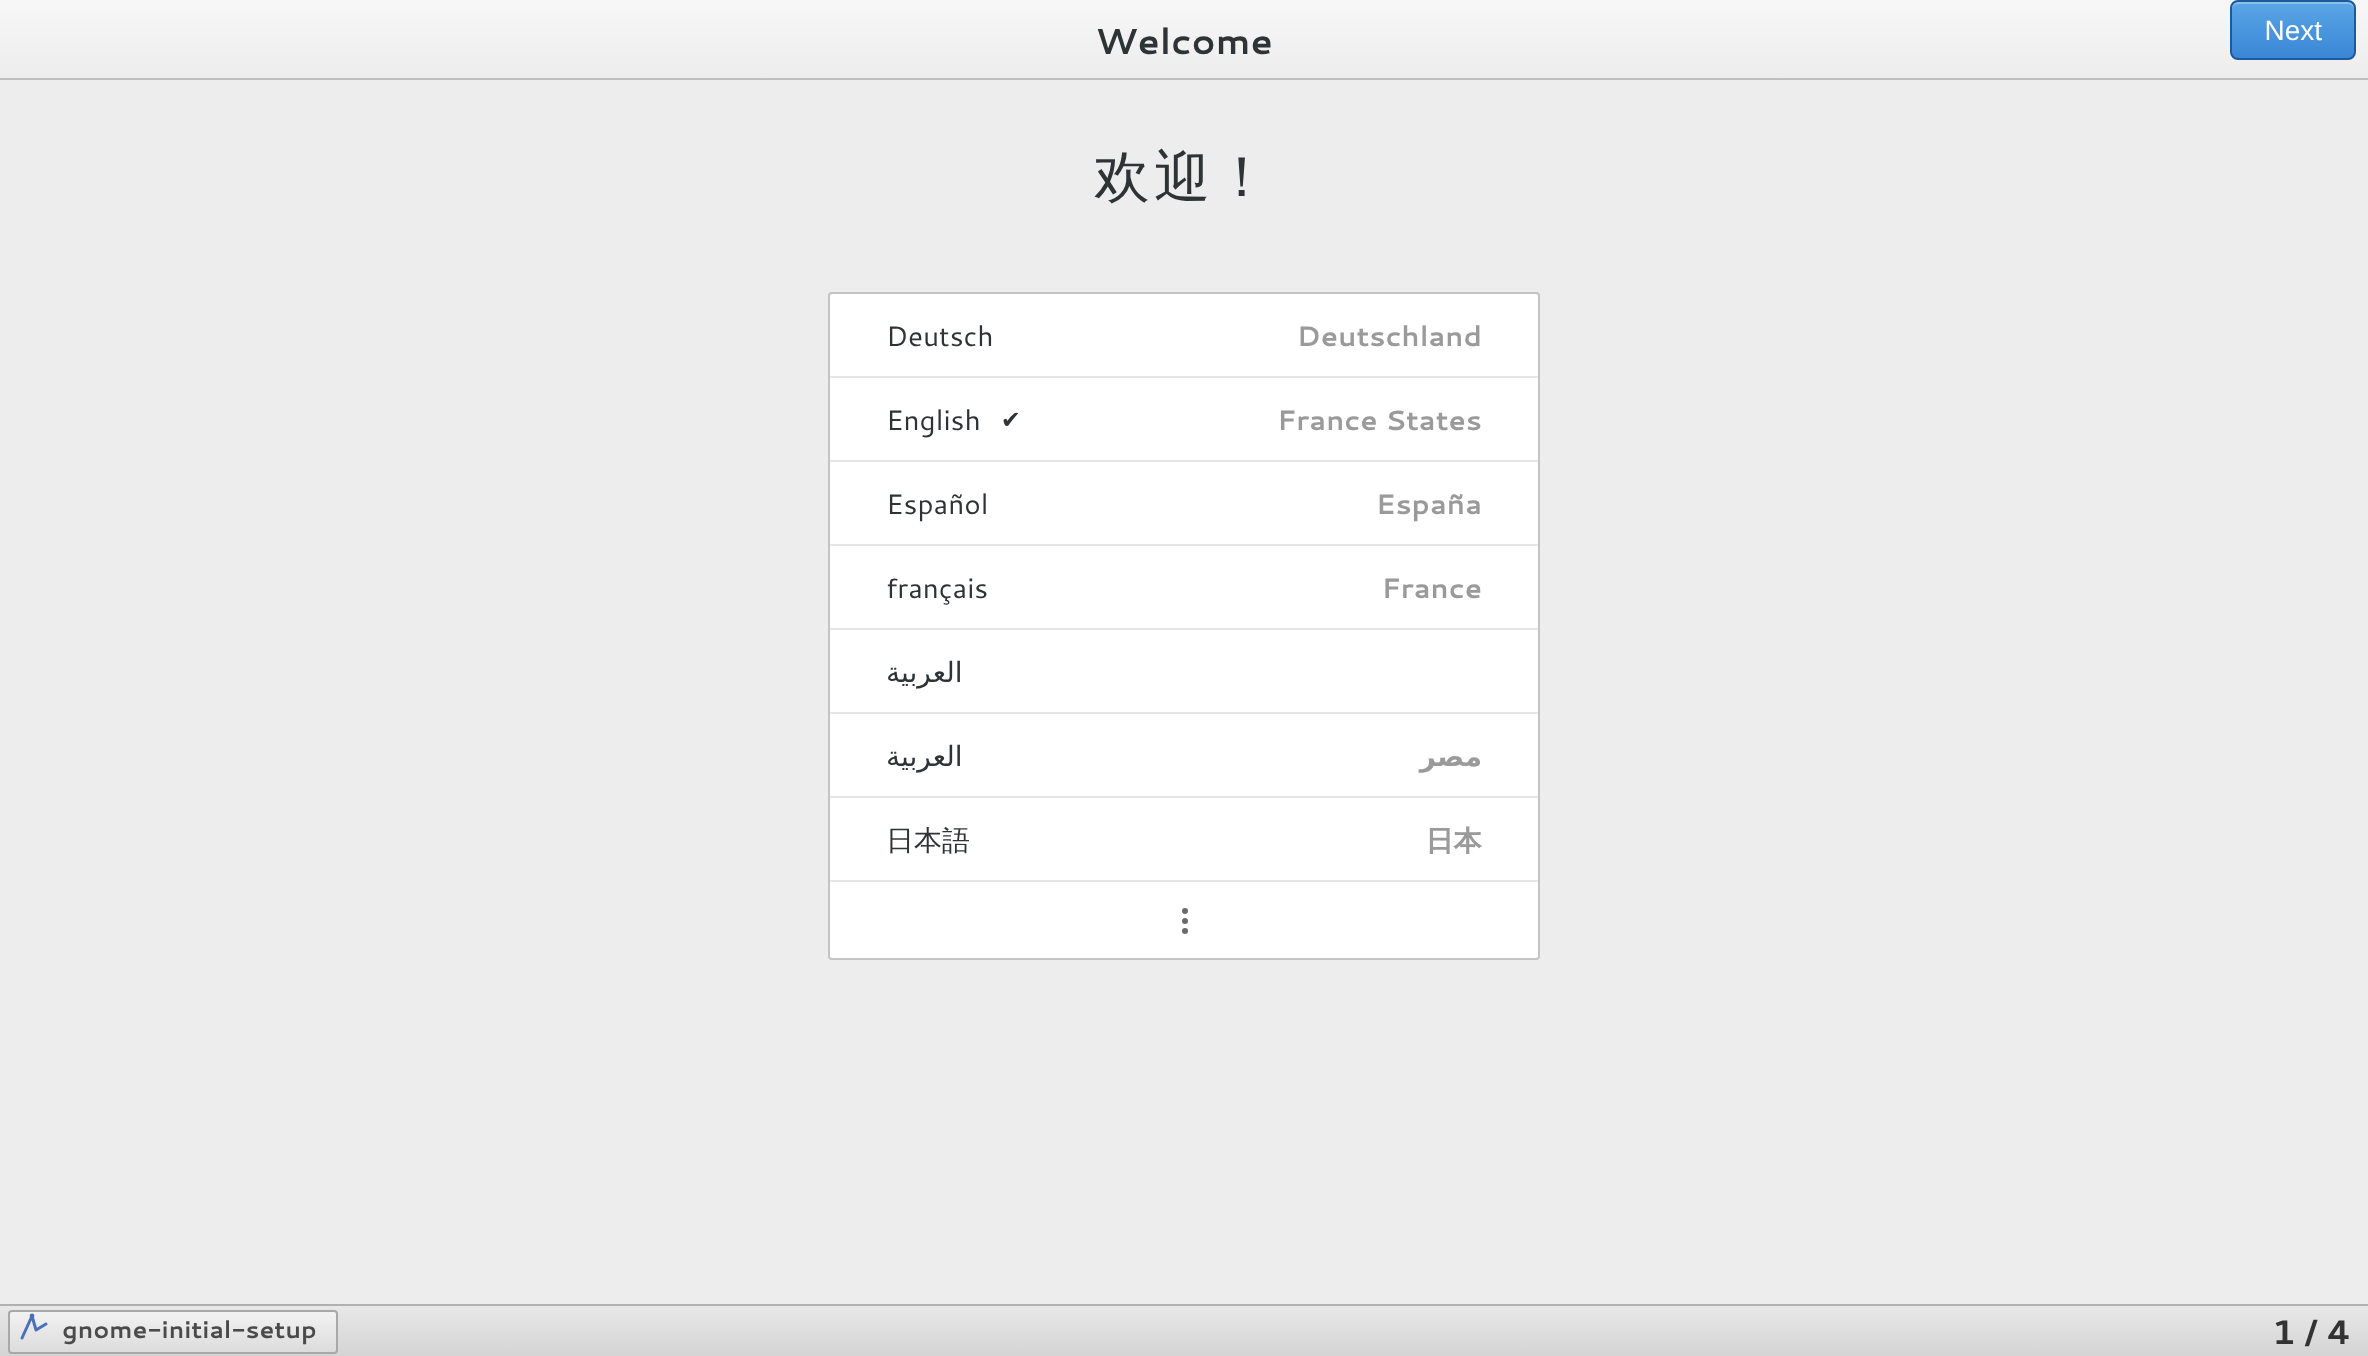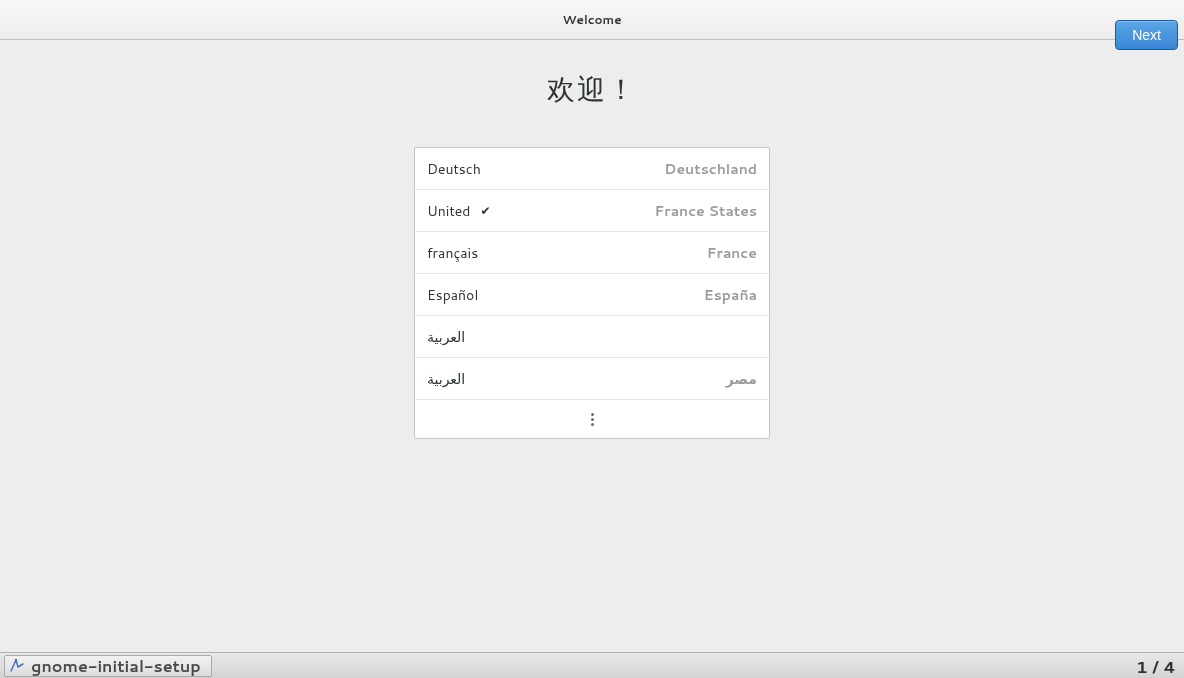--- a/index.html
+++ b/index.html
@@ -18,28 +18,28 @@
   .header {
     position: relative;
     height: 40px;
     background: linear-gradient(to bottom, #f7f7f7, #ededed);
     border-bottom: 1px solid #bfbfbf;
     display: flex;
     align-items: center;
     justify-content: center;
   }
   .header-title {
-    font-size: 12px;
+    font-size: 18px;
     font-weight: bold;
     color: #2e3436;
   }
   .next-button {
     position: absolute;
     right: 6px;
-    top: 20px;
+    top: 0;
     height: 30px;
     padding: 0 16px;
     font-size: 14px;
     color: #ffffff;
     background: linear-gradient(to bottom, #5aa6e6, #3a86d6);
     border: 1px solid #1c5a9a;
     border-radius: 4px;
     cursor: pointer;
     box-shadow: inset 0 1px 0 rgba(255,255,255,0.3);
   }
@@ -57,21 +57,21 @@
     letter-spacing: 2px;
   }
   .language-list {
     width: 356px;
     background: #ffffff;
     border: 1px solid #c4c4c4;
     border-radius: 2px;
   }
   .language-row {
     height: 42px;
-    padding: 0 12px;
+    padding: 0 28px;
     display: flex;
     align-items: center;
     justify-content: space-between;
     border-bottom: 1px solid #e5e5e5;
     cursor: pointer;
     font-size: 14px;
   }
   .language-row:last-child {
     border-bottom: none;
   }
@@ -121,26 +121,25 @@
     padding: 0 4px;
     font-size: 12px;
   }
   .task-button {
     height: 22px;
     padding: 0 10px 0 4px;
     background: linear-gradient(to bottom, #f2f2f2, #dcdcdc);
     border: 1px solid #a8a8a8;
     border-radius: 2px;
     display: flex;
-    align-items: center;
     gap: 6px;
     cursor: pointer;
     color: #4a4a4a;
     font-weight: bold;
-    font-size: 16px;
+    font-size: 12px;
   }
   .task-icon {
     width: 16px;
     height: 16px;
     display: inline-flex;
     align-items: center;
     justify-content: center;
   }
   .task-icon svg {
     width: 16px;
@@ -169,53 +168,59 @@
 
     <div class="language-row">
       <div class="lang-left">
         <span>Deutsch</span>
       </div>
       <div class="lang-right">Deutschland</div>
     </div>
 
     <div class="language-row">
       <div class="lang-left">
-        <span>United</span>
+        <span>English</span>
         <span class="check-icon">✔</span>
       </div>
       <div class="lang-right">France States</div>
     </div>
 
     <div class="language-row">
       <div class="lang-left">
+        <span>Español</span>
+      </div>
+      <div class="lang-right">España</div>
+    </div>
+
+    <div class="language-row">
+      <div class="lang-left">
         <span>français</span>
       </div>
       <div class="lang-right">France</div>
     </div>
 
     <div class="language-row">
       <div class="lang-left">
-        <span>Español</span>
-      </div>
-      <div class="lang-right">España</div>
-    </div>
-
-    <div class="language-row">
-      <div class="lang-left">
         <span>العربية</span>
       </div>
     </div>
 
     <div class="language-row">
       <div class="lang-left">
         <span>العربية</span>
       </div>
       <div class="lang-right">مصر</div>
     </div>
 
+    <div class="language-row">
+      <div class="lang-left">
+        <span>日本語</span>
+      </div>
+      <div class="lang-right">日本</div>
+    </div>
 
     <div class="more-row">
       <div class="more-dots">
         <span></span>
           <span></span>
           <span></span>
       </div>
     </div>
 
   </div>

